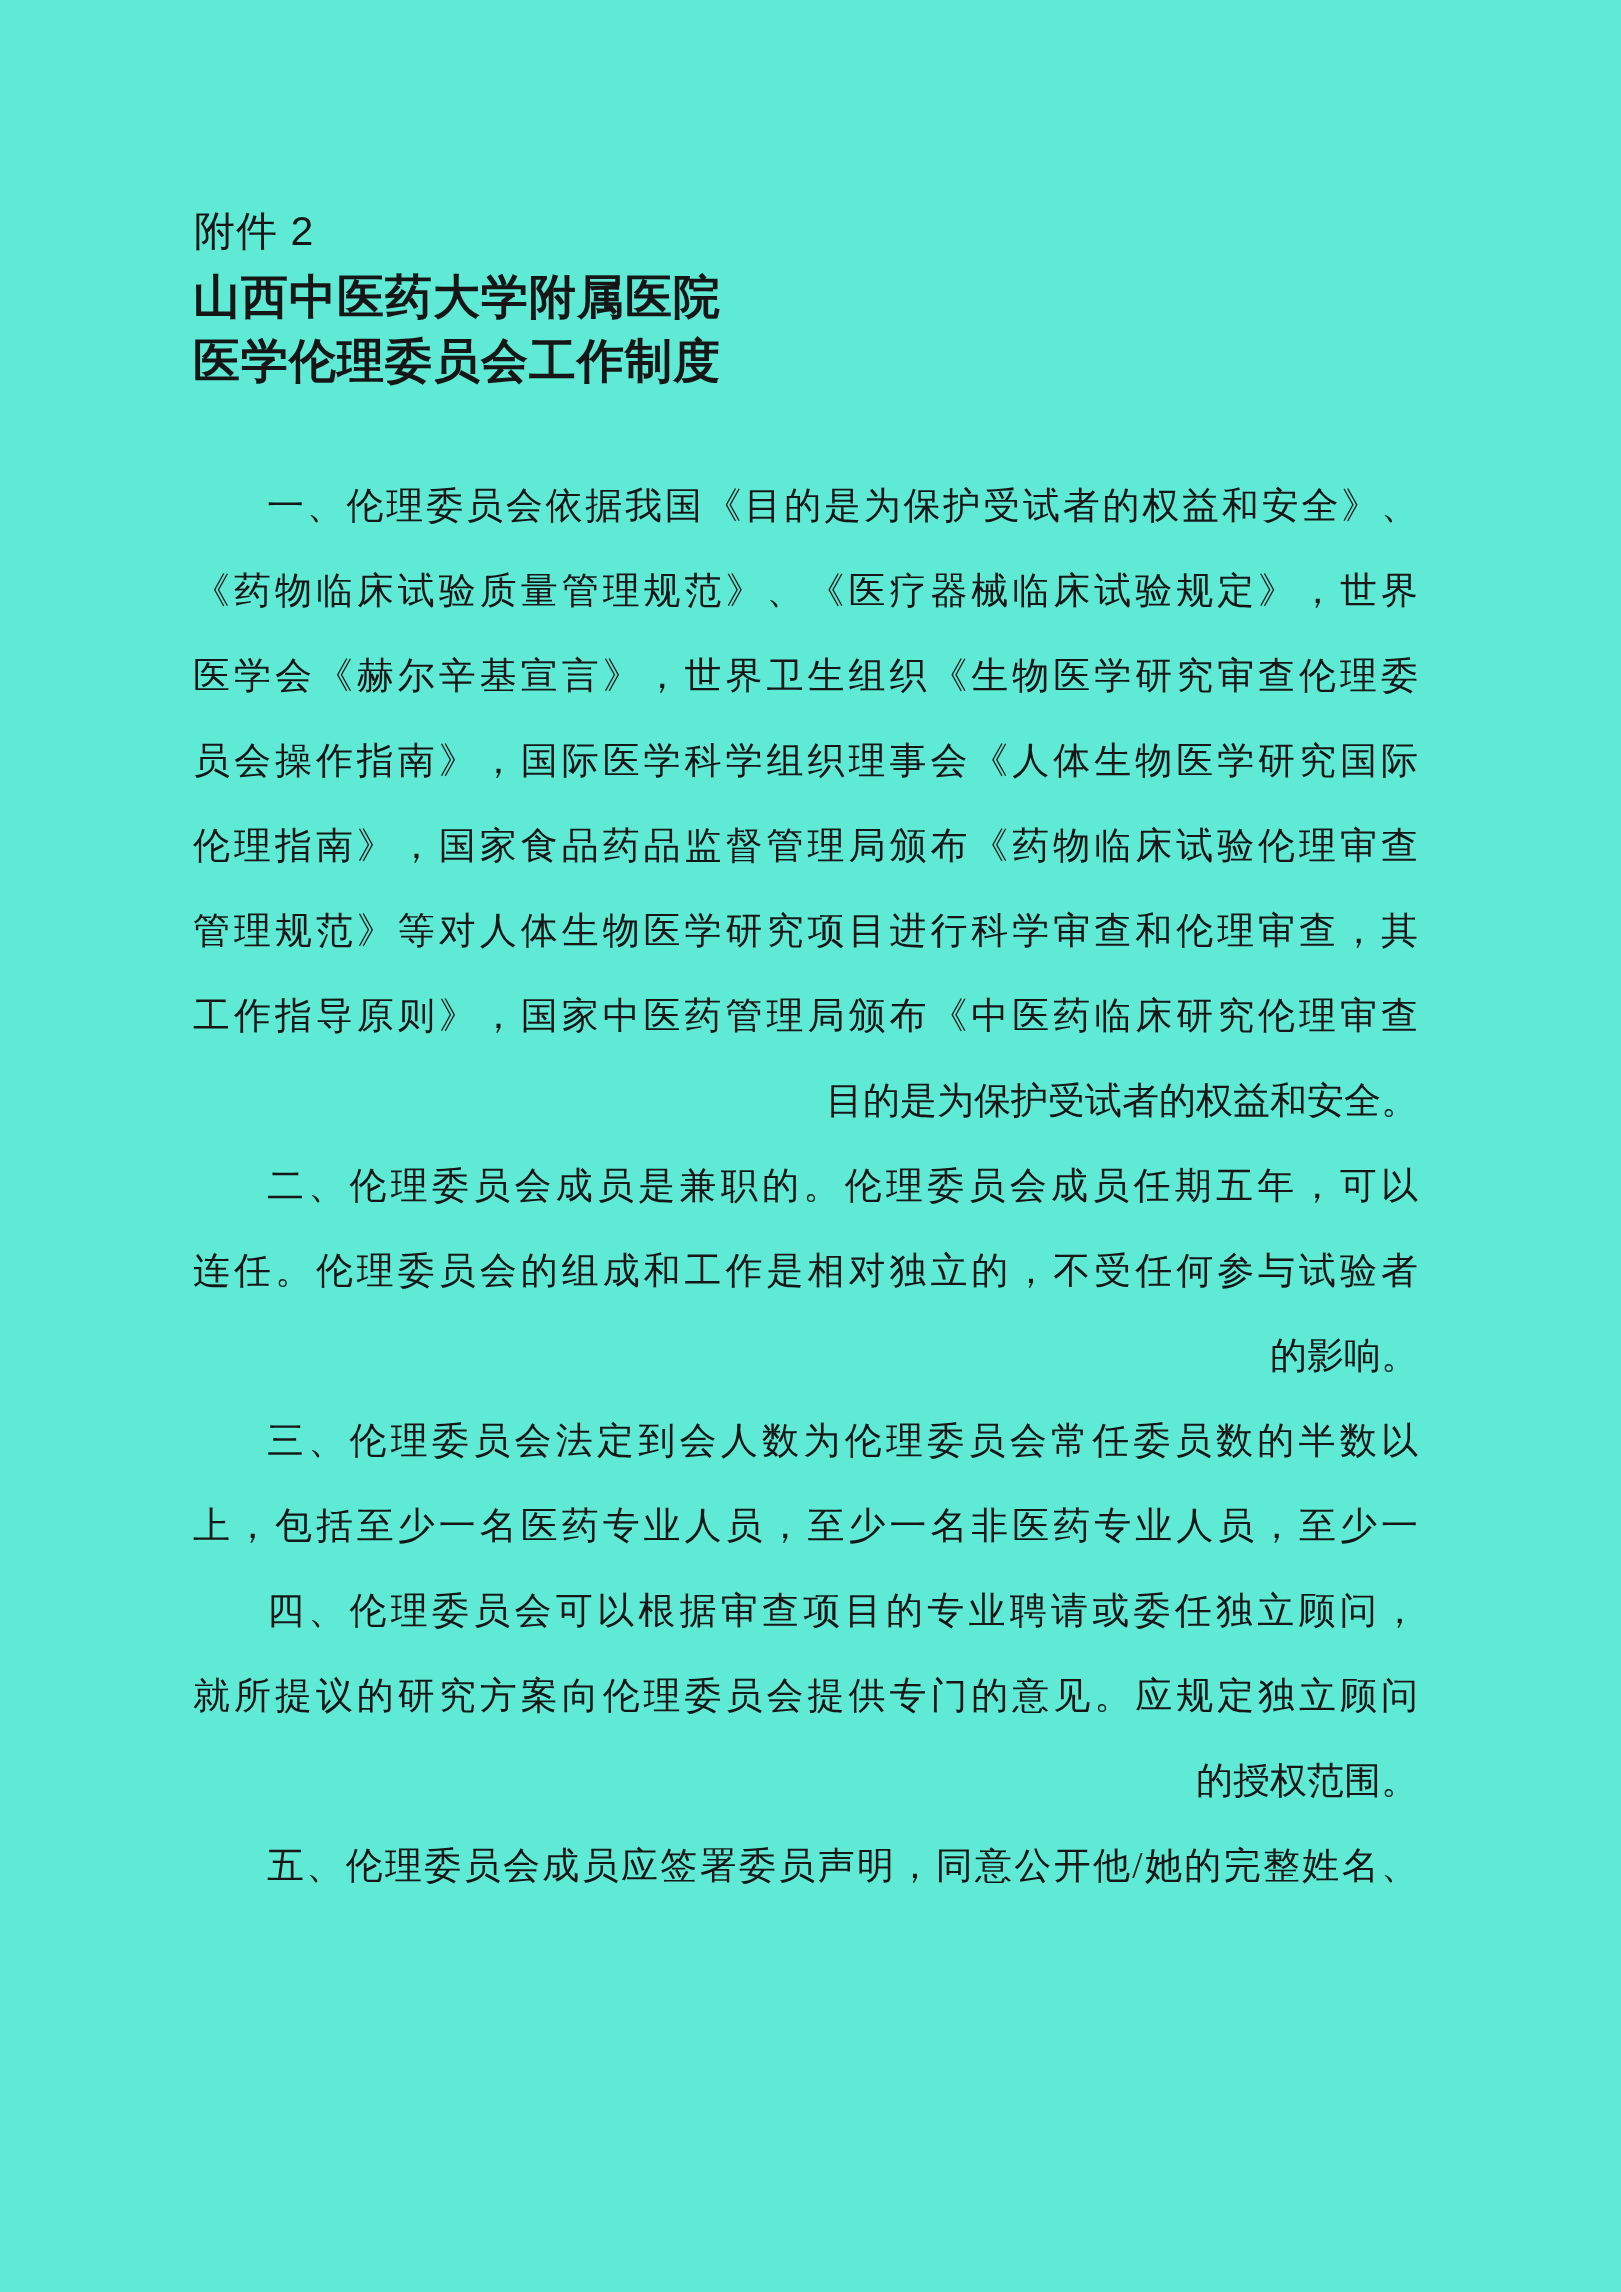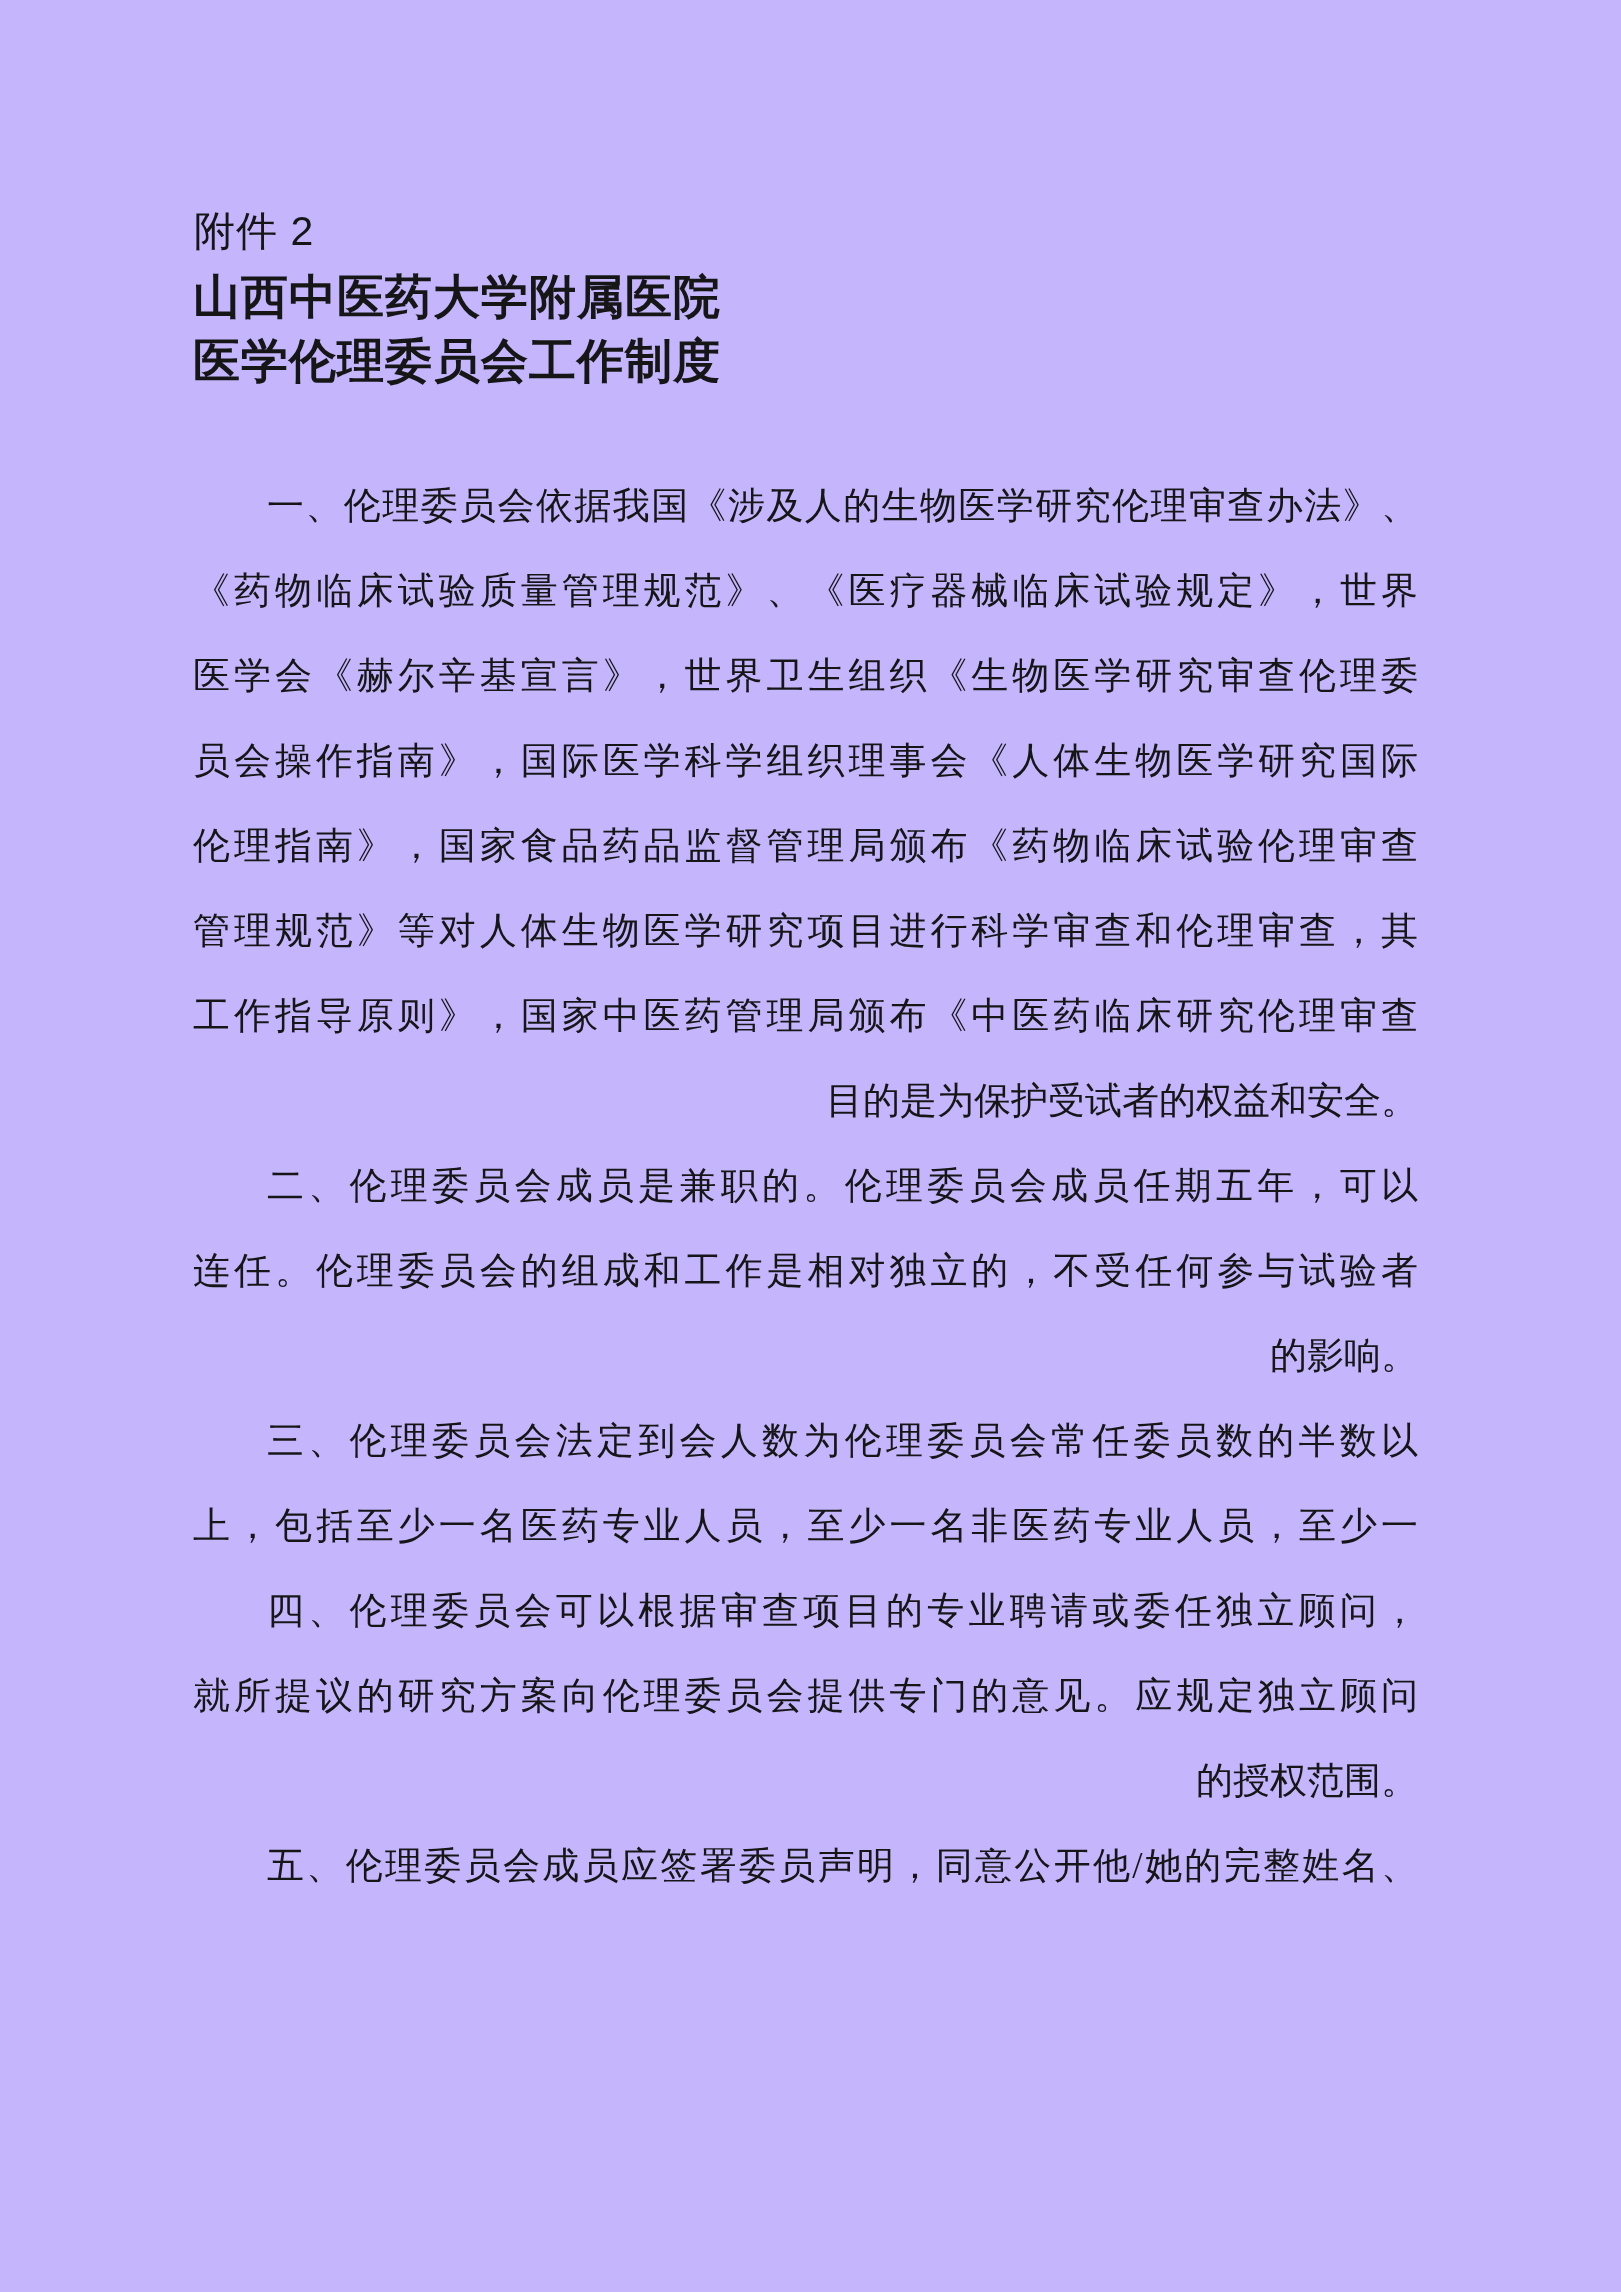--- a/index.html
+++ b/index.html
@@ -5,21 +5,21 @@
   html, body {
     margin: 0;
     padding: 0;
     background: #8a8a8a;
   }
   .page {
     position: relative;
     width: 1621px;
     height: 2293px;
     margin: 0 auto;
-    background: #c4b5fd;
+    background: #5eead4;
     overflow: hidden;
     color: #161616;
   }
   .attachment-label {
     position: absolute;
     left: 194px;
     top: 206px;
     font-family: "Liberation Sans", "DejaVu Sans", sans-serif;
     font-size: 41px;
     line-height: 51px;
@@ -67,21 +67,21 @@
 <div class="page">
 
   <div class="attachment-label">附件 2</div>
 
   <div class="doc-title">
     <div class="title-line">山西中医药大学附属医院</div>
     <div class="title-line">医学伦理委员会工作制度</div>
   </div>
 
   <div class="doc-body" id="doc-body">
-      <div class="body-line fill indent">一、伦理委员会依据我国《涉及人的生物医学研究伦理审查办法》、</div>
+      <div class="body-line fill indent">一、伦理委员会依据我国《目的是为保护受试者的权益和安全》、</div>
       <div class="body-line fill">《药物临床试验质量管理规范》、《医疗器械临床试验规定》，世界</div>
       <div class="body-line fill">医学会《赫尔辛基宣言》，世界卫生组织《生物医学研究审查伦理委</div>
       <div class="body-line fill">员会操作指南》，国际医学科学组织理事会《人体生物医学研究国际</div>
       <div class="body-line fill">伦理指南》，国家食品药品监督管理局颁布《药物临床试验伦理审查</div>
       <div class="body-line fill">管理规范》等对人体生物医学研究项目进行科学审查和伦理审查，其</div>
       <div class="body-line fill">工作指导原则》，国家中医药管理局颁布《中医药临床研究伦理审查</div>
       <div class="body-line">目的是为保护受试者的权益和安全。</div>
       <div class="body-line fill indent">二、伦理委员会成员是兼职的。伦理委员会成员任期五年，可以</div>
       <div class="body-line fill">连任。伦理委员会的组成和工作是相对独立的，不受任何参与试验者</div>
       <div class="body-line">的影响。</div>

